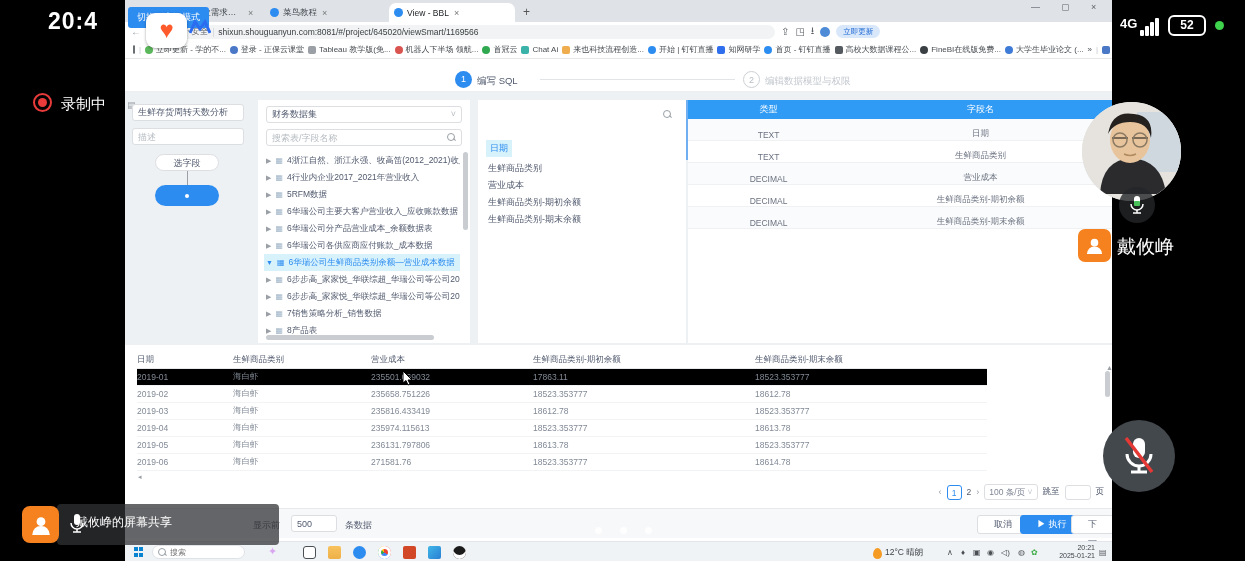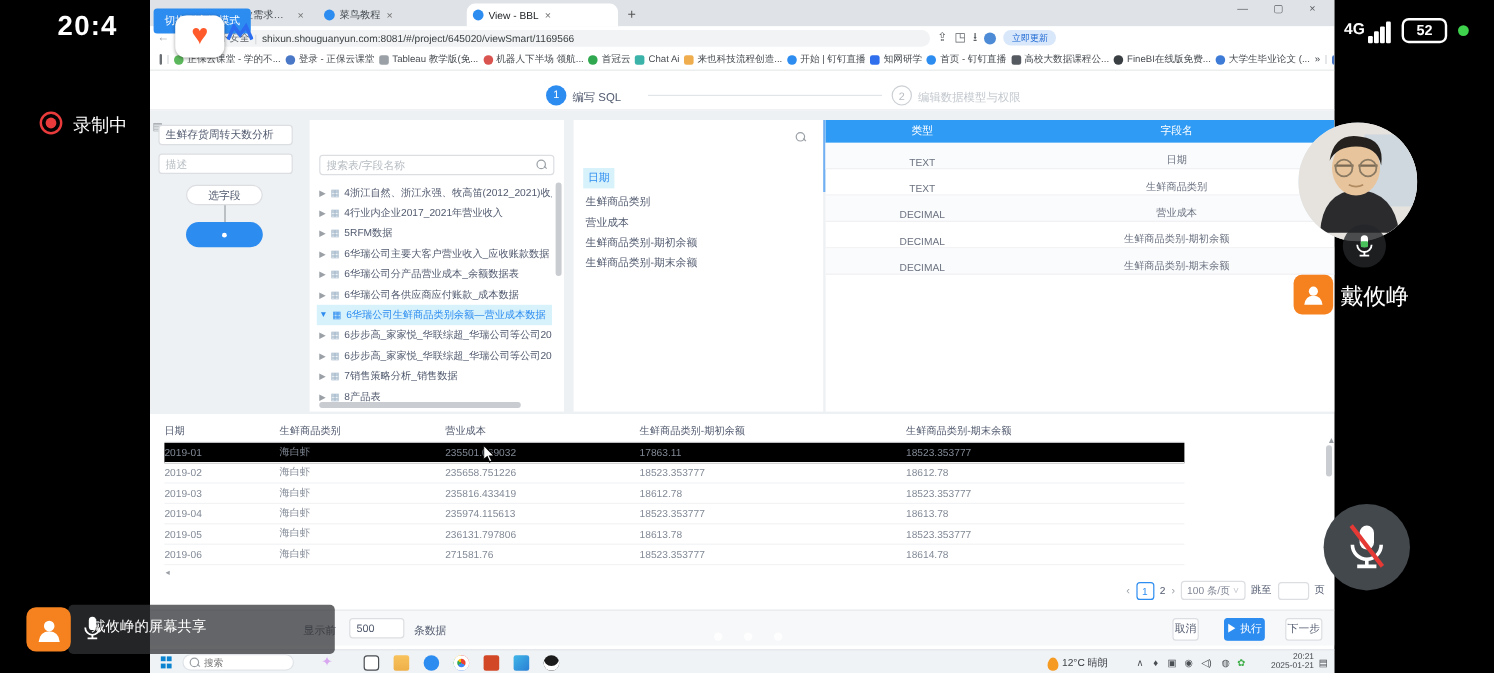--- a/index.html
+++ b/index.html
@@ -87,21 +87,21 @@
 .pv-arr{position:absolute;color:#9aa0a6;font-size:7px}
 .pag{position:absolute;right:8px;top:139px;display:flex;align-items:center;gap:5px;font-size:8.5px;color:#515a6e}
 .pag .pbox{width:15px;height:15px;border:1px solid #cfd3d8;border-radius:3px;text-align:center;line-height:14px}
 .pag .pbox.cur{border-color:#2d8cf0;color:#2d8cf0}
 .pag .sel{height:16px;border:1px solid #dcdee2;border-radius:3px;padding:0 4px;line-height:15px;color:#808695}
 .pag input{width:26px;height:15px;border:1px solid #dcdee2;border-radius:3px}
 .pag .parr{color:#9aa0a6;font-size:9px}
 
 .footer{left:0;top:508px;width:987px;height:30px;background:#f7f8f9;border-top:1px solid #e7e9eb}
 .f-txt{position:absolute;top:10px;font-size:9px;color:#515a6e}
-.f-btn{position:absolute;top:6px;height:19px;border:1px solid #dcdee2;border-radius:3px;background:#fff;font-size:9px;color:#515a6e;line-height:17px;padding:0 1px}
+.f-btn{position:absolute;top:6px;height:19px;border:1px solid #dcdee2;border-radius:3px;background:#fff;font-size:9px;color:#515a6e;line-height:17px;padding:0 16px}
 .f-btn.primary{background:#2d8cf0;border-color:#2d8cf0;color:#fff}
 .wdots i{position:absolute;width:7px;height:7px;background:#fff;border-radius:50%;opacity:.85;top:18px}
 
 .taskbar{left:0;top:541px;width:987px;height:20px;background:#f0f3f6;border-top:1px solid #e2e6ea;display:flex;align-items:center}
 .win-logo{position:absolute;left:9px;top:5px;width:10px;height:10px;display:grid;grid-template-columns:4px 4px;grid-gap:1px}
 .win-logo i{background:#0a84d0;width:4px;height:4px}
 .tb-search{position:absolute;left:27px;top:3px;width:93px;height:14px;background:#fff;border:1px solid #dfe3e7;border-radius:7px;display:flex;align-items:center;padding:0 5px;gap:3px}
 .tb-search input{border:0;outline:0;width:60px;font-size:8px;color:#555;background:transparent;font-family:inherit}
 .spark{position:absolute;left:143px;top:3px;color:#d8a7f0;font-size:11px}
 .tk{position:absolute;top:4px;width:13px;height:13px;border-radius:3px}
@@ -182,21 +182,21 @@
       <span class="tb-ic">⭳</span>
       <span class="avatar-ic"></span>
       <span class="update-pill">立即更新</span>
     </div>
 
     <div class="abs bookmarks">
       <span class="apps-grid"></span>
       <span class="bm-sep">|</span>
       <span class="bm">
           <i style="background:#5cb85c"></i>
-          <span>正保云课堂 - 学的不...</span>
+          <span>立即更新 - 学的不...</span>
         </span>
       <span class="bm">
           <i style="background:#4a78c7"></i>
           <span>登录 - 正保云课堂</span>
         </span>
       <span class="bm">
           <i style="background:#9aa0a6;border-radius:2px"></i>
           <span>Tableau 教学版(免...</span>
         </span>
       <span class="bm">
@@ -259,20 +259,24 @@
       <span class="abs" style="left:2px;top:8px;color:#9aa0a6;font-size:9px">▤</span>
       <input class="inp" style="left: 7px; top: 12px; width: 112px;" value="生鲜存货周转天数分析">
       <input class="inp" style="left: 7px; top: 36px; width: 112px;" placeholder="描述">
       <div class="pick-pill">选字段</div>
       <div class="vline"></div>
       <div class="blue-pill">
           <i></i>
         </div>
 
       <div class="card" style="left:133px;top:8px;width:212px;height:243px">
+        <div class="inp" style="left:8px;top:6px;width:196px;line-height:15px">
+          <span>财务数据集</span>
+          <span style="position:absolute;right:5px;color:#b6bcc2">˅</span>
+        </div>
         <input class="inp" style="left: 8px; top: 29px; width: 196px; padding-right: 18px;" placeholder="搜索表/字段名称">
         <span class="mag" style="position:absolute;left:189px;top:33px"></span>
         <div class="tree">
           <div class="titem">
               <span class="car">▶</span>
               <span class="tic">▦</span>
               <span>4浙江自然、浙江永强、牧高笛(2012_2021)收入与</span>
             </div>
           <div class="titem">
               <span class="car">▶</span>

